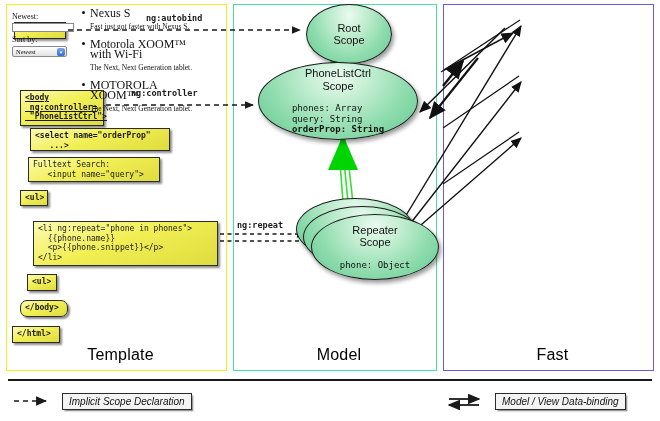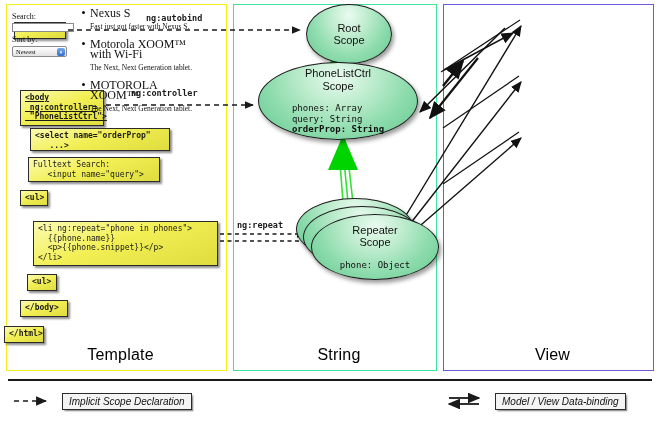--- a/index.html
+++ b/index.html
@@ -104,24 +104,24 @@
 </style>
 </head>
 <body>
 
 <div id="stage">
 
   <div class="panel template">
     <div class="panel-title">Template</div>
   </div>
   <div class="panel model">
-    <div class="panel-title">String</div>
+    <div class="panel-title">Model</div>
   </div>
   <div class="panel view">
-    <div class="panel-title">View</div>
+    <div class="panel-title">Fast</div>
   </div>
 
   <div class="codebox" style="left:14px;top:22px;width:52px;height:17px;">&lt;html&gt;</div>
 
   <div class="codebox" style="left:20px;top:90px;width:84px;height:36px;text-decoration:underline;">&lt;body
  ng:controller=
  "PhoneListCtrl"&gt;</div>
 
   <div class="codebox" style="left:30px;top:128px;width:140px;height:23px;">&lt;select name="orderProp"
    ...&gt;</div>
@@ -131,23 +131,23 @@
 
   <div class="codebox" style="left:20px;top:190px;width:28px;height:16px;">&lt;ul&gt;</div>
 
   <div class="codebox plain" style="left:33px;top:221px;width:185px;height:45px;">&lt;li ng:repeat="phone in phones"&gt;
   {{phone.name}}
   &lt;p&gt;{{phone.snippet}}&lt;/p&gt;
 &lt;/li&gt;</div>
 
   <div class="codebox" style="left:27px;top:274px;width:30px;height:17px;">&lt;ul&gt;</div>
 
-  <div class="codebox" style="left:20px;top:300px;width:48px;height:17px;">&lt;/body&gt;</div>
-
-  <div class="codebox" style="left:4px;top:326px;width:40px;height:17px;">&lt;/html&gt;</div>
+  <div class="codebox" style="left:20px;top:300px;width:48px;height:17px;border-radius:7px;">&lt;/body&gt;</div>
+
+  <div class="codebox" style="left:12px;top:326px;width:48px;height:17px;">&lt;/html&gt;</div>
 
   <div class="conn-label" style="left:146px;top:13px;">ng:autobind</div>
   <div class="conn-label" style="left:131px;top:88px;">ng:controller</div>
   <div class="conn-label" style="left:237px;top:220px;">ng:repeat</div>
 
   <div class="ellipse" style="left:296px;top:198px;width:118px;height:62px;z-index:1;"></div>
   <div class="ellipse" style="left:303px;top:206px;width:118px;height:62px;z-index:2;"></div>
 
   <div class="ellipse" style="left:311px;top:214px;width:128px;height:66px;z-index:3;">
     <div class="etitle">Repeater</div>
@@ -164,21 +164,21 @@
     <div class="etitle">PhoneListCtrl</div>
     <div class="etitle">Scope</div>
     <div class="eprops">
       <div>phones: Array</div>
       <div>query: String</div>
       <div class="bold">orderProp: String</div>
     </div>
   </div>
 
   <div class="view-form">
-    <div class="vlabel">Search:</div>
+    <div class="vlabel">Newest:</div>
     <input class="vinput" type="text" placeholder="" style="">
     <div class="vlabel">Sort by:</div>
     <div class="vselect">
       <span>Newest</span>
       <span class="arrowbox">▾</span>
     </div>
   </div>
 
   <div class="phone-list">
     <div class="phone-item">
@@ -277,21 +277,21 @@
           <marker id="lg-a1" markerWidth="7" markerHeight="7" refX="6.2" refY="3" orient="auto">
             <path d="M0,0 L7,3 L0,6 z" fill="#1a1a1a"></path>
           </marker>
         </defs>
         <path d="M2,8 L34,8" stroke="#1a1a1a" stroke-width="1.6" stroke-dasharray="5,4" marker-end="url(#lg-a1)"></path>
       </svg>
       <div class="legend-box">Implicit Scope Declaration</div>
     </div>
 
 
-    <div class="legend-item" style="left:445px;top:0;">
+    <div class="legend-item" style="left:445px;top:0;align-items:flex-end;">
       <svg class="legend-glyph" viewBox="0 0 44 16">
         <defs>
           <marker id="lg-a3" markerWidth="7" markerHeight="7" refX="6.2" refY="3" orient="auto">
             <path d="M0,0 L7,3 L0,6 z" fill="#1a1a1a"></path>
           </marker>
           <marker id="lg-a4" markerWidth="7" markerHeight="7" refX="0.8" refY="3" orient="auto">
             <path d="M7,0 L0,3 L7,6 z" fill="#1a1a1a"></path>
           </marker>
         </defs>
         <path d="M4,5 L34,5" stroke="#1a1a1a" stroke-width="1.8" marker-end="url(#lg-a3)"></path>

